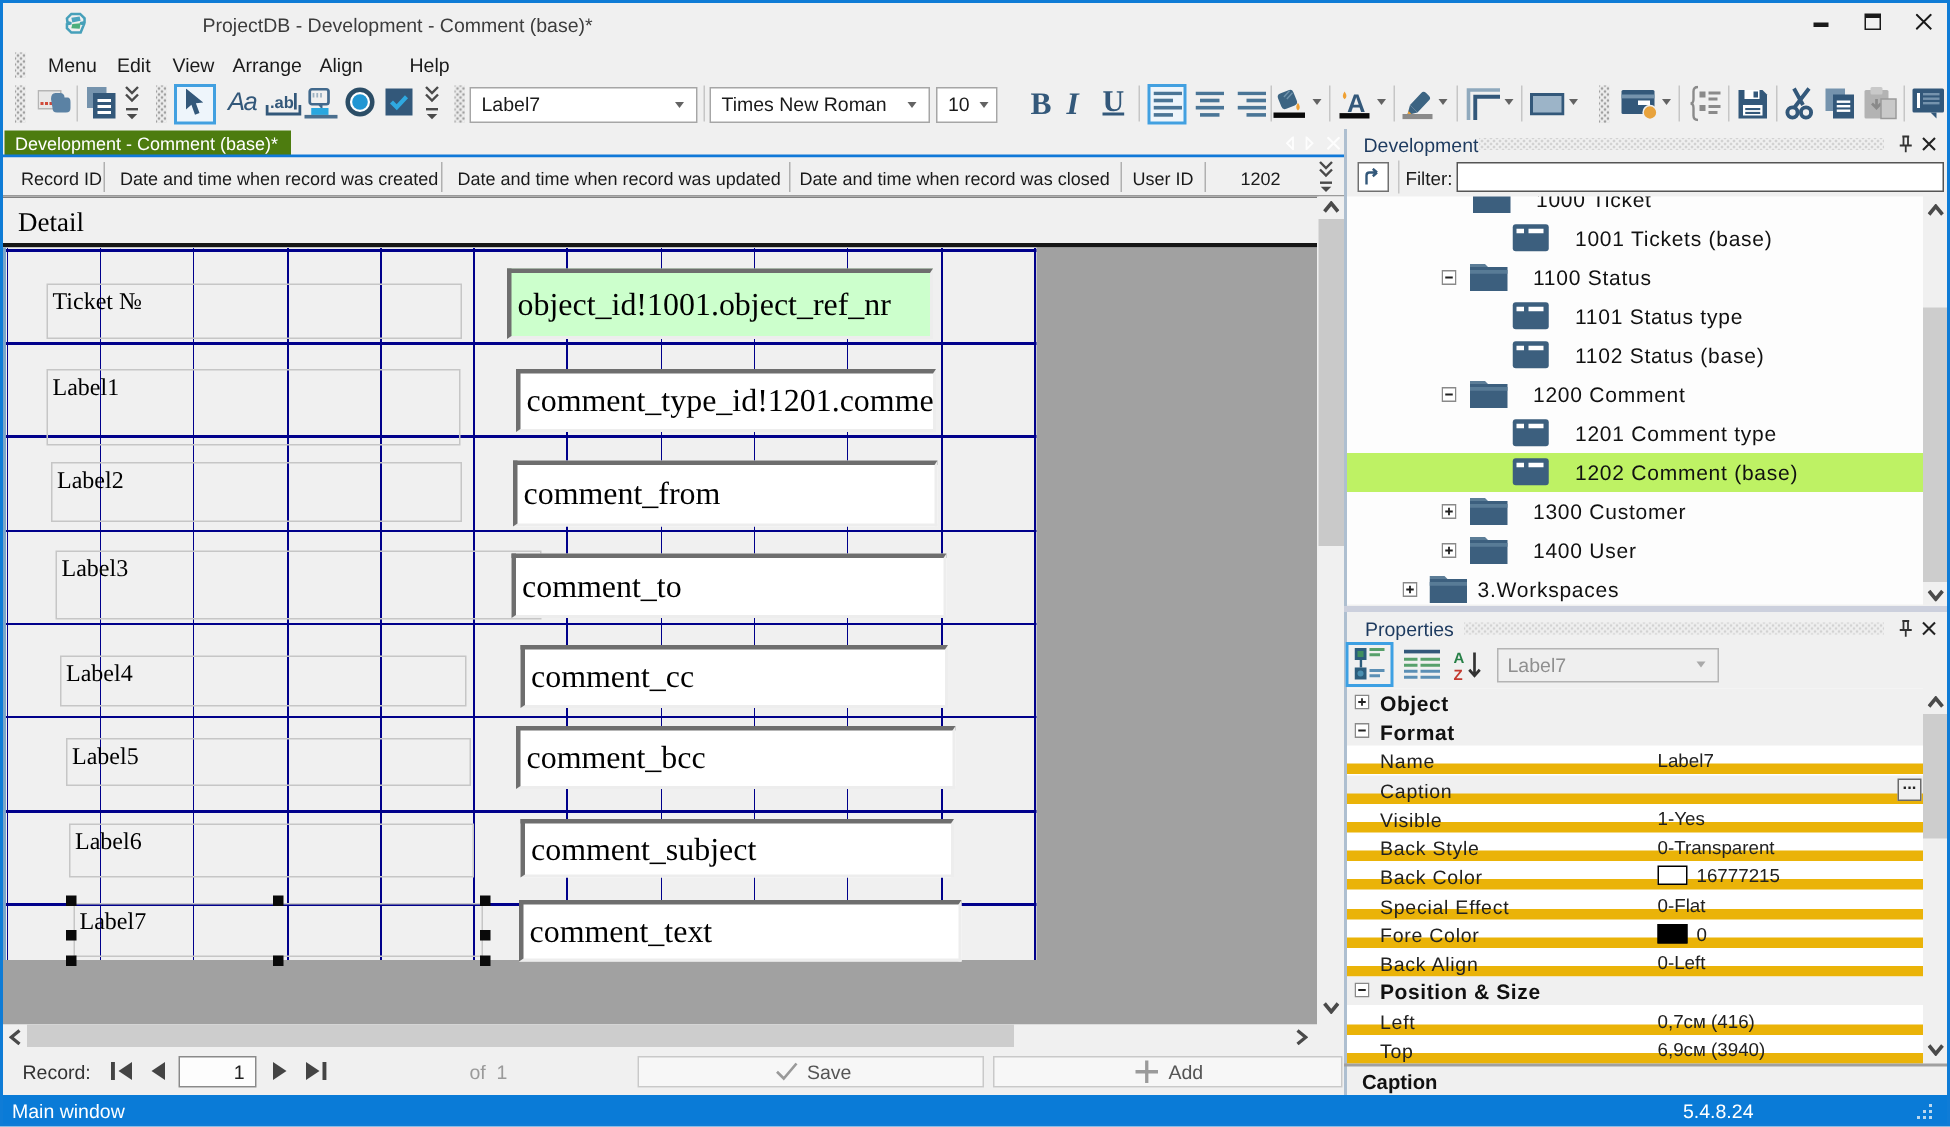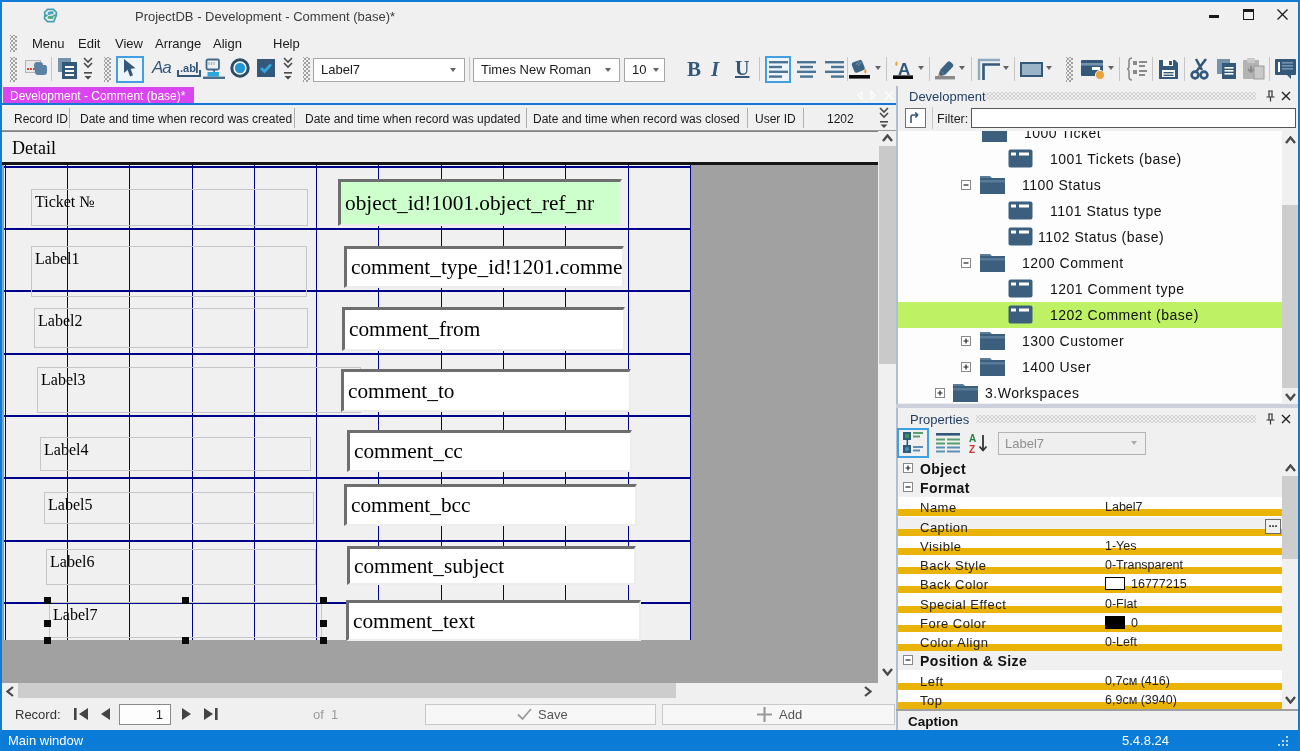--- a/index.html
+++ b/index.html
@@ -264,21 +264,21 @@
 <svg class="abs" style="left:1274px;top:58px" width="23" height="22" viewBox="0 0 23 22">
 <rect x="1" y="1" width="21" height="16" rx="1" fill="#33587a"></rect>
 <path d="M17 17 L17 21 L13 17 Z" fill="#33587a"></path>
 <rect x="4" y="4" width="2" height="10" fill="#fff"></rect>
 <rect x="8" y="4" width="11" height="1.6" fill="#7593ad"></rect>
     <rect x="8" y="7" width="11" height="1.6" fill="#7593ad"></rect>
     <rect x="8" y="10" width="11" height="1.6" fill="#7593ad"></rect>
 </svg>
 
 <div class="abs" style="left:0;top:86px;width:896px;height:17px;background:#f0f0f0"></div>
-<div class="abs" style="left:3px;top:87px;width:191px;height:17px;background:#d946ef;color:#fff;font-size:12px;padding:2px 0 0 7px">Development - Comment (base)*</div>
+<div class="abs" style="left:3px;top:87px;width:191px;height:17px;background:#4d7c0f;color:#fff;font-size:12px;padding:2px 0 0 7px">Development - Comment (base)*</div>
 <div class="abs" style="left:0;top:103px;width:896px;height:2px;background:#1079d8"></div>
 
 <svg class="abs" style="left:857px;top:91px" width="38" height="9" viewBox="0 0 38 9">
 <path d="M5 0.5 L1 4.5 L5 8.5 Z" fill="none" stroke="#fdfdfd" stroke-width="1.2"></path>
 <path d="M14 0.5 L18 4.5 L14 8.5 Z" fill="none" stroke="#fdfdfd" stroke-width="1.2"></path>
 <path d="M28 0.5 L36 8.5 M36 0.5 L28 8.5" stroke="#fdfdfd" stroke-width="1.4"></path>
 </svg>
 
 <div id="colhead" class="abs" style="left:0;top:105px;width:896px;height:26px;background:#f0f0f0;border-bottom:1px solid #9a9a9a"></div>
 <div class="abs hdr" style="left:14px;top:112px">Record ID</div>
@@ -483,21 +483,21 @@
         <rect x="11" y="3.5" width="10" height="3" fill="#fff"></rect>
       </svg>
   <span class="ttxt" style="left:152px">1101 Status type</span>
 </div>
 <div class="trow" style="top:92.5px">
   <svg class="ticon" style="left:110px" width="25" height="19" viewBox="0 0 25 19">
         <rect x="0.5" y="0.5" width="24" height="18" rx="2" fill="#3c5f7e"></rect>
         <rect x="3" y="3.5" width="5" height="3" fill="#fff"></rect>
         <rect x="11" y="3.5" width="10" height="3" fill="#fff"></rect>
       </svg>
-  <span class="ttxt" style="left:140px">1102 Status (base)</span>
+  <span class="ttxt" style="left:152px">1102 Status (base)</span>
 </div>
 <div class="trow" style="top:118.5px">
   <svg class="texp" style="left:63px" width="10" height="10" viewBox="0 0 10 10">
         <rect x="0.5" y="0.5" width="9" height="9" fill="#fff" stroke="#898989"></rect>
         <path d="M2.5 5 L7.5 5" stroke="#222" stroke-width="1.2"></path>
       </svg>
   <svg class="ticon" style="left:82px" width="26" height="20" viewBox="0 0 26 20">
         <path d="M0 3 L0 1 L10 1 L12 3 Z" fill="#5c7d97"></path>
         <rect x="0" y="3" width="25" height="16" fill="#3c5f7e"></rect>
         <rect x="0" y="5" width="25" height="2.5" fill="#587b96"></rect>
@@ -653,21 +653,21 @@
 <div class="prow" style="top:135px">
       <span class="pn">Special Effect</span>
       <span class="pv">0-Flat</span>
     </div>
 <div class="prow" style="top:154px">
       <span class="pn">Fore Color</span>
       <span class="psw" style="background:#000"></span>
       <span class="pv" style="left:233px">0</span>
     </div>
 <div class="prow" style="top:173px">
-      <span class="pn">Color Align</span>
+      <span class="pn">Back Align</span>
       <span class="pv">0-Left</span>
     </div>
 <div class="pcat" style="top:192px">
   <svg class="pexp" width="10" height="10" viewBox="0 0 10 10">
         <rect x="0.5" y="0.5" width="9" height="9" fill="#fff" stroke="#898989"></rect>
         <path d="M2.5 5 L7.5 5" stroke="#222" stroke-width="1.2"></path>
       </svg>
   <span class="pct">Position &amp; Size</span>
 </div>
 <div class="prow" style="top:212px">

